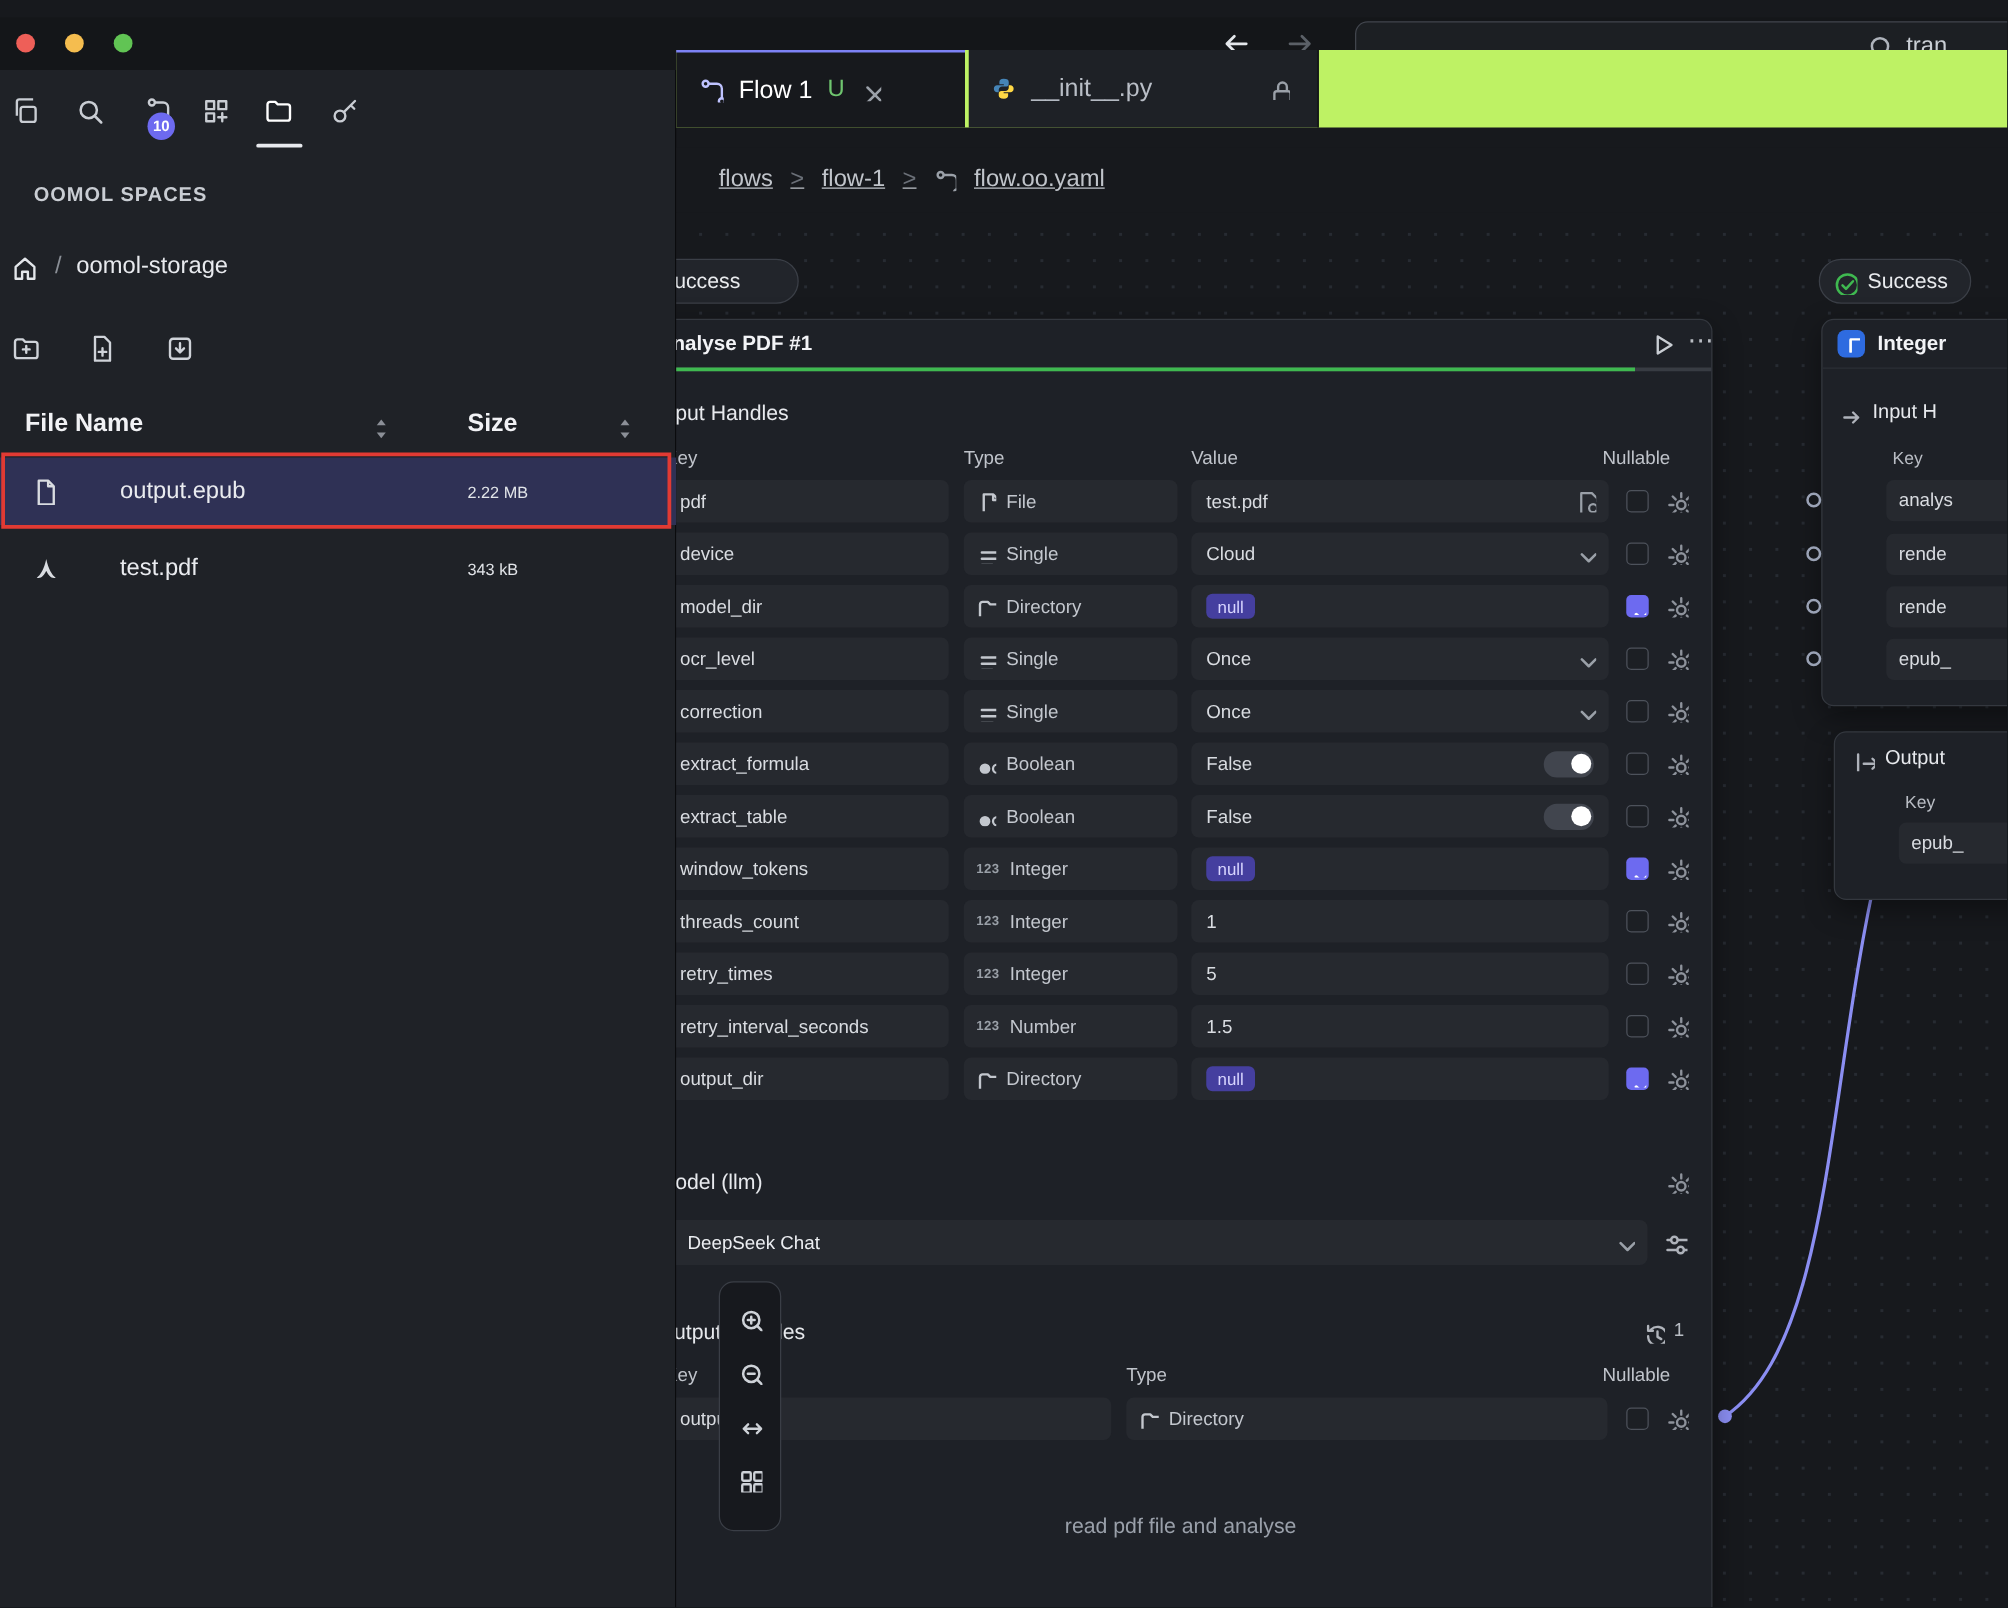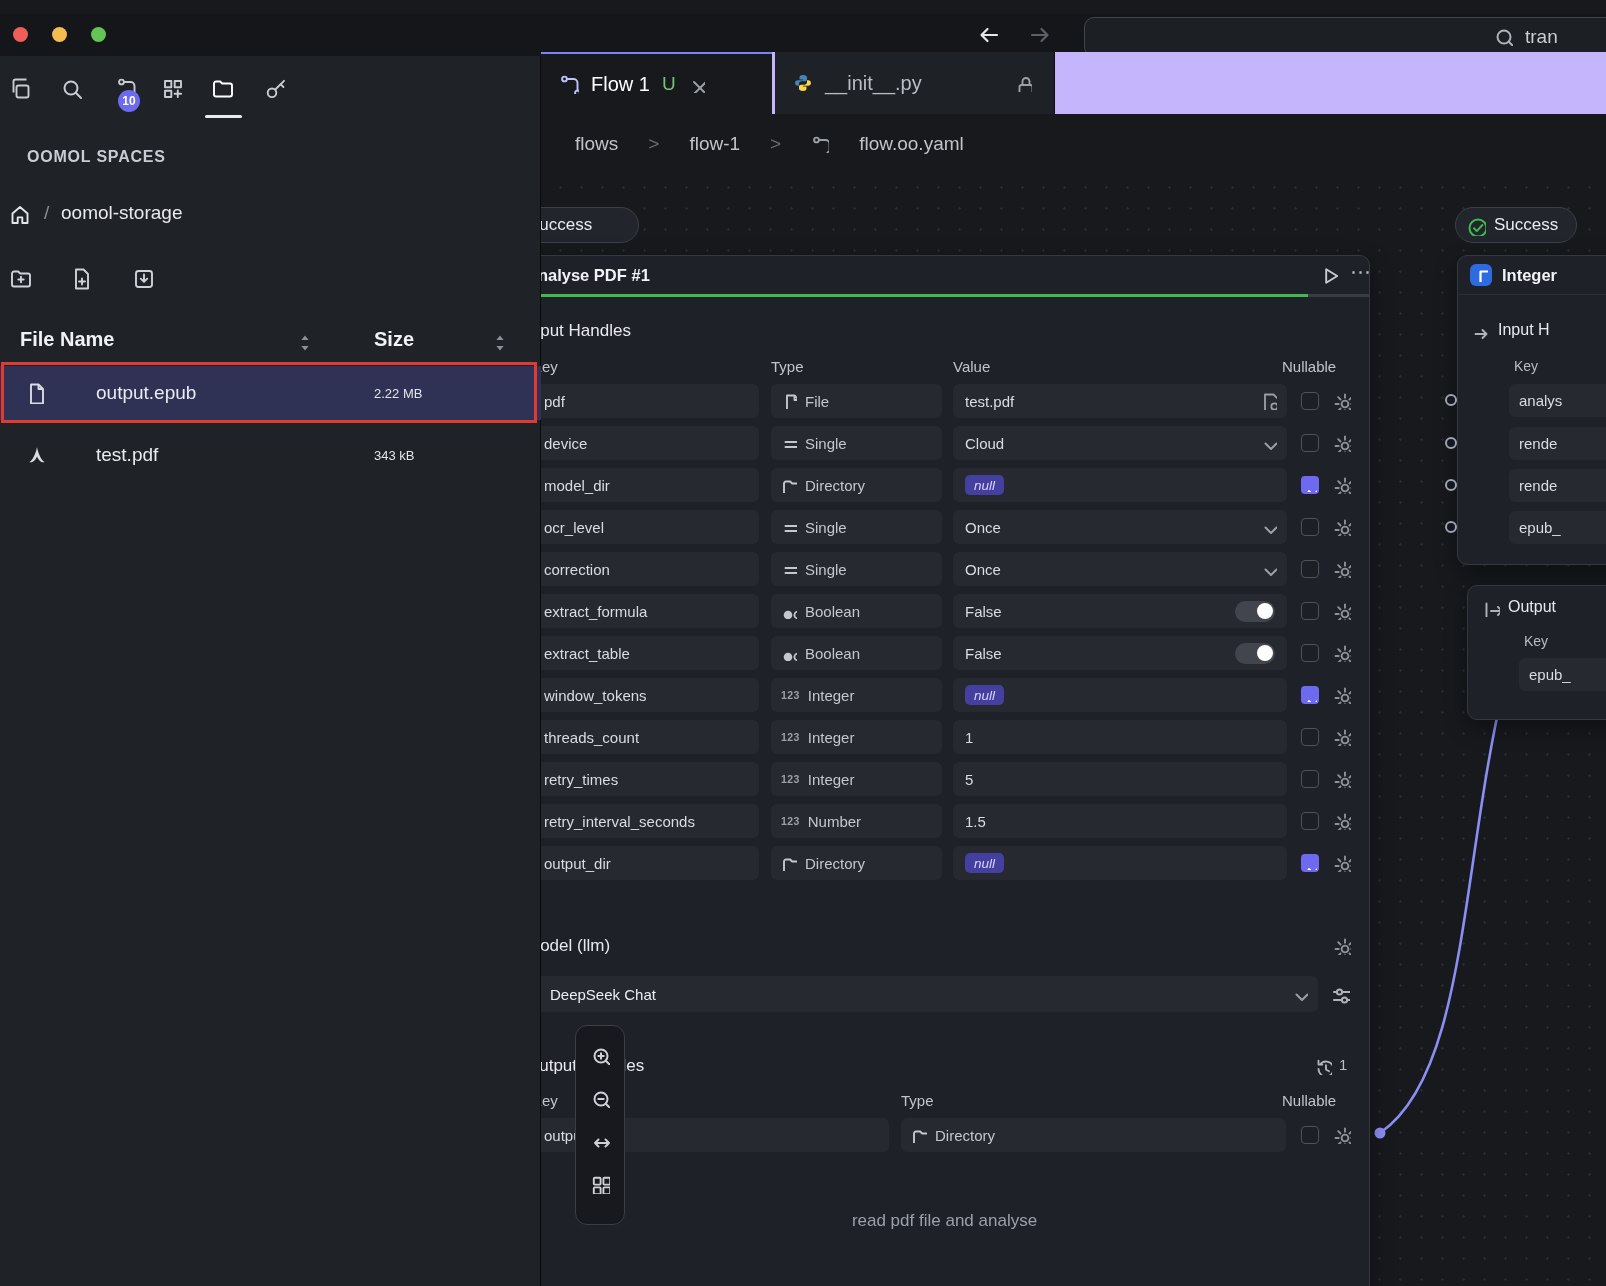--- a/index.html
+++ b/index.html
@@ -36,28 +36,28 @@
   .frow { position:absolute; left:0; width:541px; height:54px; display:block; }
   .frow .fic { position:absolute; left:25px; top:16px; color:#d9dce1; }
   .frow .fname { position:absolute; left:60px; top:0; height:54px; display:flex; align-items:center;
     font-size:19px; color:#e9ebef;margin-left:36px; }
   .frow .fsize { position:absolute; left:374px; top:0; height:54px; display:flex; align-items:center;
     font-size:13px; color:#e2e5e9; }
   .annot { position:absolute; left:1px; top:306px; width:536px; height:61px;
     border:3px solid #e13a33; z-index:6; pointer-events:none; }
 
   
-  .tabbar { left:541px; top:52px; width:1065px; height:62px; background:#c4b5fd; }
+  .tabbar { left:541px; top:40px; width:1065px; height:62px; background:#bef264; }
   .tab { position:absolute; top:0; height:62px; display:flex; align-items:center; gap:12px;
     padding:0 18px; font-size:20px; }
   .tab.active { background:#17191d; border-top:2.5px solid #7d82f5; color:#ffffff; }
   .tab.inactive { background:#1e2126; color:#b9bec6; border-right:1px solid #0c0e10; }
   .tabu { color:#6fc56f; font-size:19px; }
   .crumbs { left:541px; top:118px; width:1065px; height:52px; background:#17191d;
-    display:flex; align-items:center; gap:30px; padding-left:34px; font-size:19px; color:#c0c4ca; }
+    display:flex; align-items:center; gap:14px; padding-left:34px; font-size:19px; color:#c0c4ca;text-decoration:underline; }
   .csep { color:#6a6f77; }
 
   
   .canvas { left:541px; top:170px; width:1065px; height:1116px; overflow:hidden;
     background-color:#17191d;
     background-image:radial-gradient(circle, #272b32 1.1px, transparent 1.45px);
     background-size:21px 21px; background-position:9px 7px; }
   .node { position:absolute; background:#1e2127; border:1px solid #34383f; border-radius:10px;
     box-shadow:0 8px 22px rgba(0,0,0,.38); z-index:2; }
   .badge-pill { position:absolute; background:#22252b; border:1px solid #3b3f47; border-radius:18px;
@@ -67,21 +67,21 @@
   .ptrack { position:absolute; left:0; top:38px; width:100%; height:2.5px; background:#383c43; }
   .pfill  { position:absolute; left:0; top:38px; width:790px; height:2.5px; background:#3fb950; z-index:1; }
   .seclab { position:absolute; font-size:17px; color:#e7e9ed; font-weight:500; line-height:26px; }
   .thead { position:absolute; font-size:15px; color:#c0c4cb; line-height:22px; }
   .fieldbox { position:absolute; height:34px; background:#26292f; border-radius:6px;
     display:flex; align-items:center; color:#d9dce1; font-size:15px; }
   .kbox { left:0; width:241px; padding-left:26px; }
   .tbox { left:253px; width:171px; padding-left:10px; gap:8px; color:#c3c7ce; }
   .vbox { left:435px; width:334px; padding-left:12px; }
   .num123 { font-size:10.5px; font-weight:700; color:#9aa0a8; letter-spacing:.4px; }
-  .nullpill { background:#453f9f; color:#d8d5ff; font-size:13.5px; padding:2.5px 9px; border-radius:5px;font-style:italic; }
+  .nullpill { background:#453f9f; color:#d8d5ff; font-size:13.5px; padding:2.5px 9px; border-radius:5px; }
   .cb { position:absolute; left:783px; top:8px; width:18px; height:18px; border:1.5px solid #4d525b;
     border-radius:4px; background:#1c1f24; }
   .cb.on { border:none; background:#6d6af0; display:flex; align-items:center; justify-content:center; }
   .gearbtn { position:absolute; left:815px; top:8px; width:18px; height:18px; color:#8d929b; }
   .tg { width:40px; height:21px; border-radius:11px; background:#41454e; position:relative;
     margin-left:auto; margin-right:12px; }
   .tg .knob { position:absolute; right:2.5px; top:2.5px; width:16px; height:16px; border-radius:50%; background:#fff; }
   .chev { margin-left:auto; margin-right:10px; color:#9aa0a8; }
   .irow { position:absolute; left:0; width:853px; height:34px; }
   .n2in { position:absolute; left:51px; width:148px; height:33px; background:#26292f; border-radius:6px;

